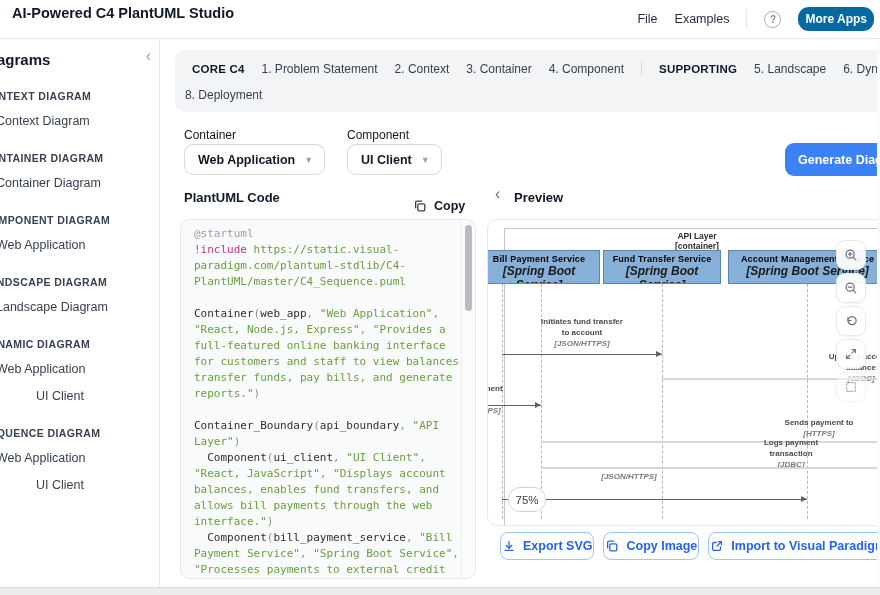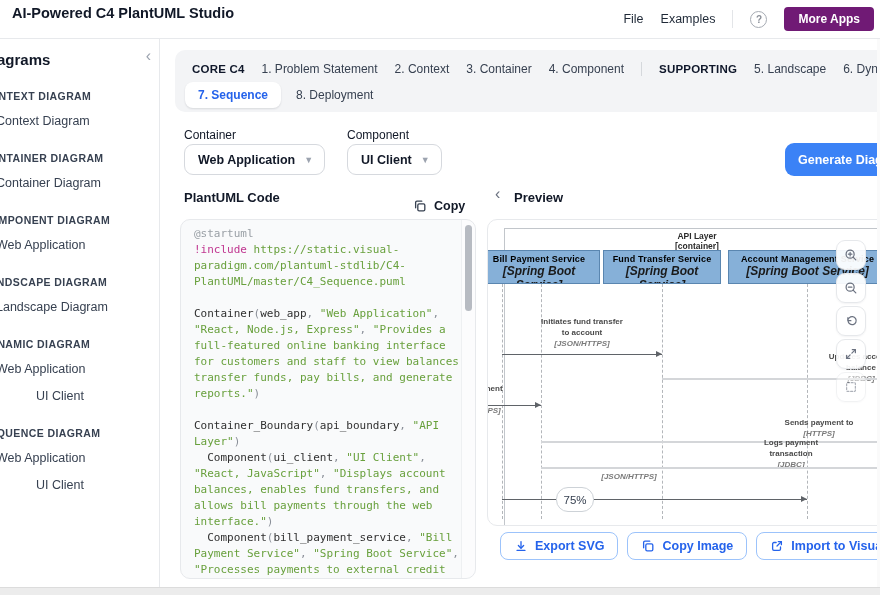--- a/index.html
+++ b/index.html
@@ -7,21 +7,21 @@
   body { position:relative; background:#fff; font-family:"Liberation Sans",sans-serif; color:#111827; }
 
   
   .app-header{position:absolute;left:0;top:0;width:880px;height:39px;background:#fff;border-bottom:1px solid #e7e9ec;z-index:30;}
   .app-title{position:absolute;left:12px;top:5px;font-size:14.5px;font-weight:bold;color:#111827;}
   .app-sub{position:absolute;left:12px;top:23px;font-size:10.5px;color:#6b7280;}
   .hmenu{position:absolute;right:6px;top:0;height:38px;display:flex;align-items:center;gap:17px;}
   .hmenu-item{font-size:12.5px;color:#1f2937;cursor:default;}
   .hdivider{width:1px;height:18px;background:#e3e5e8;}
   .help{width:17px;height:17px;border:1.4px solid #a6abb3;border-radius:50%;color:#8a8f98;font-size:10px;font-weight:bold;display:flex;align-items:center;justify-content:center;}
-  .more-apps{background:#701a75;color:#fff;font-size:12px;font-weight:bold;border:none;border-radius:4px;padding:6px 14px;line-height:1;}
+  .more-apps{background:#0369a1;color:#fff;font-size:12px;font-weight:bold;border:none;border-radius:11px;padding:6px 7px;line-height:1;}
 
   
   .sidebar{position:absolute;left:0;top:39px;bottom:8px;width:160px;background:#fff;border-right:1px solid #e7e9ec;overflow:hidden;z-index:20;}
   .sb-inner{position:relative;margin-left:-30px;width:190px;padding-top:8px;}
   .sb-title{font-size:15px;font-weight:bold;color:#111827;padding:4px 0 4px 12px;}
   .sb-collapse{position:absolute;top:9px;right:9px;color:#9ca3af;font-size:16px;line-height:16px;}
   .sb-sec{margin-top:13px;}
   .sb-head{font-size:10.5px;font-weight:bold;letter-spacing:.4px;color:#374151;padding:5px 0 5px 12px;white-space:nowrap;}
   .sb-item{font-size:12.5px;color:#374151;padding:6.5px 0 6.5px 26px;white-space:nowrap;cursor:default;}
   .sb-item.lv2{padding-left:66px;}
@@ -67,28 +67,28 @@
   .pname{font-size:9px;font-weight:bold;color:#000;margin-top:3px;letter-spacing:.2px;white-space:nowrap;}
   .ptech{font-size:12px;font-weight:bold;font-style:italic;color:#1a1a1a;}
   .lifeline{position:absolute;top:59px;height:240px;width:0;border-left:1px dashed #b3b6ba;}
   .msg{position:absolute;text-align:center;z-index:1;}
   .msg-text{font-size:8px;font-weight:bold;color:#4a4a4a;line-height:11px;white-space:pre-line;}
   .msg-proto{font-size:8px;font-weight:bold;font-style:italic;color:#7a7a7a;line-height:11px;}
   .mline{position:absolute;height:0;z-index:1;}
   .mline.dark{border-top:1px solid #5f6368;}
   .mline.light{border-top:2px solid #d4d6d9;}
   .mhead{position:absolute;width:0;height:0;border-left:6px solid #5f6368;border-top:3.5px solid transparent;border-bottom:3.5px solid transparent;z-index:1;}
-  .zbadge{position:absolute;left:20px;top:267px;width:38px;height:25px;background:#fff;border:1px solid #cdd2d7;border-radius:12px;font-size:11.5px;color:#374151;display:flex;align-items:center;justify-content:center;z-index:6;margin-left:48px;}
+  .zbadge{position:absolute;left:20px;top:267px;width:38px;height:25px;background:#fff;border:1px solid #cdd2d7;border-radius:12px;font-size:11.5px;color:#374151;display:flex;align-items:center;justify-content:center;z-index:6;}
   .zctl{position:absolute;left:348px;width:30px;height:30px;background:rgba(255,255,255,.93);border:1px solid #e6e8eb;border-radius:9px;display:flex;align-items:center;justify-content:center;z-index:7;box-shadow:0 1px 2px rgba(16,24,40,.05);}
   .zctl.faint{opacity:.55;}
   .zctl svg{stroke:#6b7280;fill:none;stroke-width:1.4;stroke-linecap:round;stroke-linejoin:round;}
 
   
   .footer-btns{position:absolute;left:339px;top:493px;display:flex;gap:9px;}
-  .fbtn{height:28px;display:flex;align-items:center;gap:7px;padding:0 13px;background:#fff;border:1.5px solid #9cc3fb;border-radius:8px;color:#2563eb;font-size:12.5px;font-weight:bold;white-space:nowrap;}
+  .fbtn{height:28px;display:flex;align-items:center;gap:7px;padding:0 1px;background:#fff;border:1.5px solid #9cc3fb;border-radius:8px;color:#2563eb;font-size:12.5px;font-weight:bold;white-space:nowrap;}
   .fbtn svg{stroke:#2563eb;fill:none;stroke-width:1.5;stroke-linecap:round;stroke-linejoin:round;}
   .copy-btn svg{stroke:#374151;fill:none;stroke-width:1.5;stroke-linecap:round;stroke-linejoin:round;}
 
   .bottom-strip{position:absolute;left:0;bottom:0;width:880px;height:8px;background:#ececec;border-top:1px solid #dcdcdc;z-index:40;}
   .right-strip{position:absolute;right:0;top:39px;bottom:8px;width:3px;background:#fafafa;z-index:35;}
 </style>
 </head>
 <body>
 
 <div class="app-header">
@@ -145,21 +145,20 @@
         <span class="tab">1. Problem Statement</span>
         <span class="tab">2. Context</span>
         <span class="tab">3. Container</span>
         <span class="tab">4. Component</span>
         <span class="tab-divider"></span>
         <span class="tab group">SUPPORTING</span>
         <span class="tab">5. Landscape</span>
         <span class="tab">6. Dynamic</span>
       </div>
     <div class="tabrow2" id="tabrow2">
-        <span class="tab active">7. Sequence</span>
         <span class="tab">8. Deployment</span>
       </div>
   </div>
 
   <div class="ctl-label" style="left:23px">Container</div>
   <div class="select" style="left:23px">
     <span>Web Application</span>
     <span class="chev">▼</span>
   </div>
   <div class="ctl-label" style="left:186px">Component</div>

